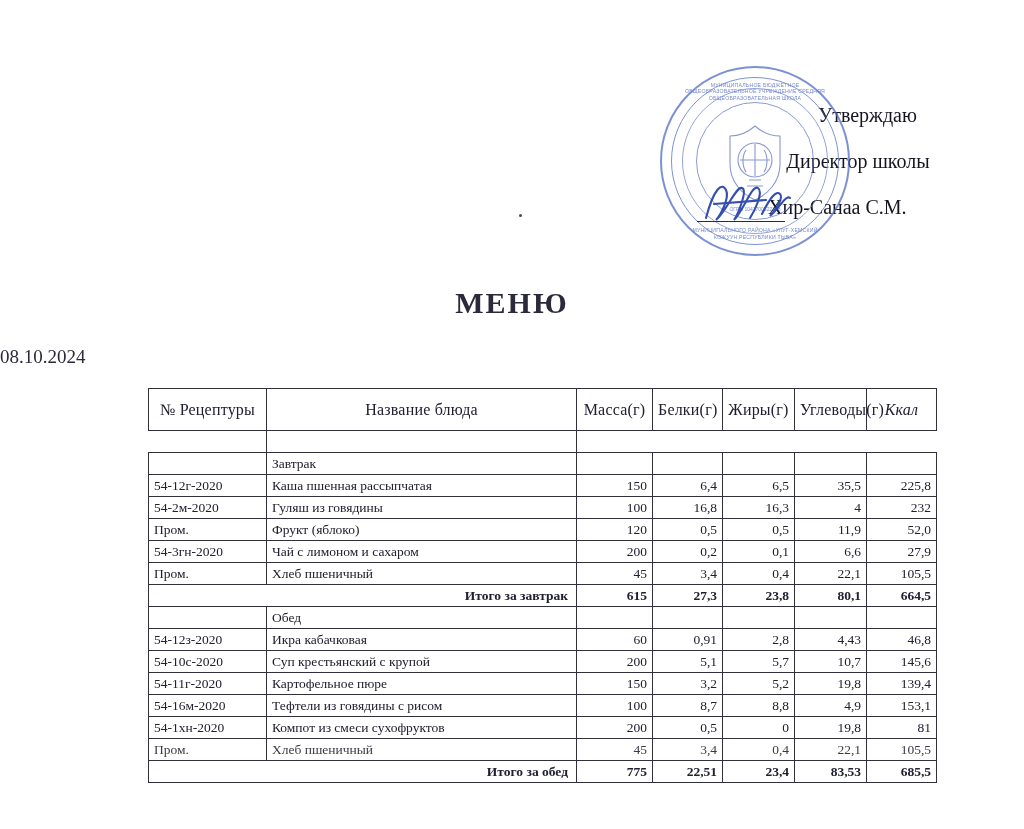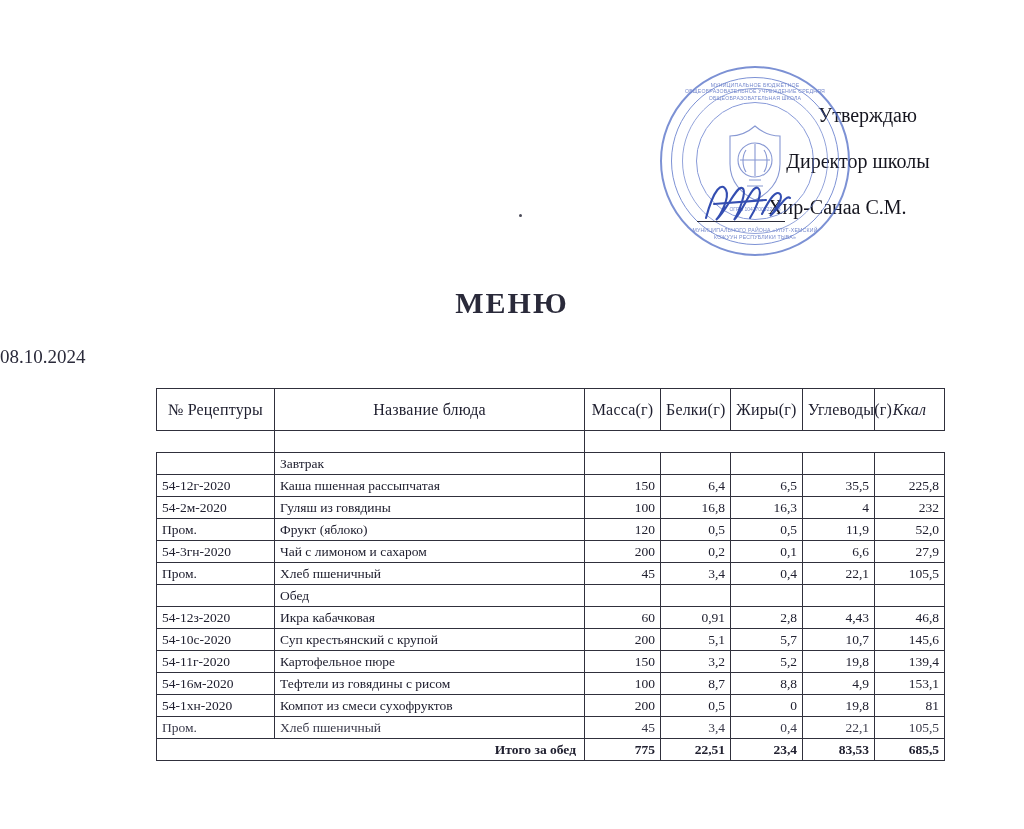--- a/index.html
+++ b/index.html
@@ -141,21 +141,21 @@
     width: 1024px;
     text-align: left;
     font-size: 19px;
     color: #2a2a3a;
   }
 
   
   .table-wrap {
     position: absolute;
     top: 388px;
-    left: 156px;
+    left: 148px;
     width: 788px;
   }
   table.menu {
     border-collapse: collapse;
     width: 788px;
     table-layout: fixed;
     font-size: 13.5px;
     color: #202030;
   }
   table.menu td, table.menu th {
@@ -321,20 +321,29 @@
       </tr>
       <tr>
         <td class="recipe">Пром.</td>
         <td class="name">Хлеб пшеничный</td>
         <td class="num">45</td>
         <td class="num">3,4</td>
         <td class="num">0,4</td>
         <td class="num">22,1</td>
         <td class="num">105,5</td>
       </tr>
+      <tr class="total">
+        <td class="blank-left"></td>
+        <td class="label">Итого за завтрак</td>
+        <td class="num">615</td>
+        <td class="num">27,3</td>
+        <td class="num">23,8</td>
+        <td class="num">80,1</td>
+        <td class="num">664,5</td>
+      </tr>
 
       <tr class="section">
         <td class="recipe"></td>
         <td class="name">Обед</td>
         <td></td>
         <td></td>
         <td></td>
         <td></td>
         <td></td>
       </tr>

